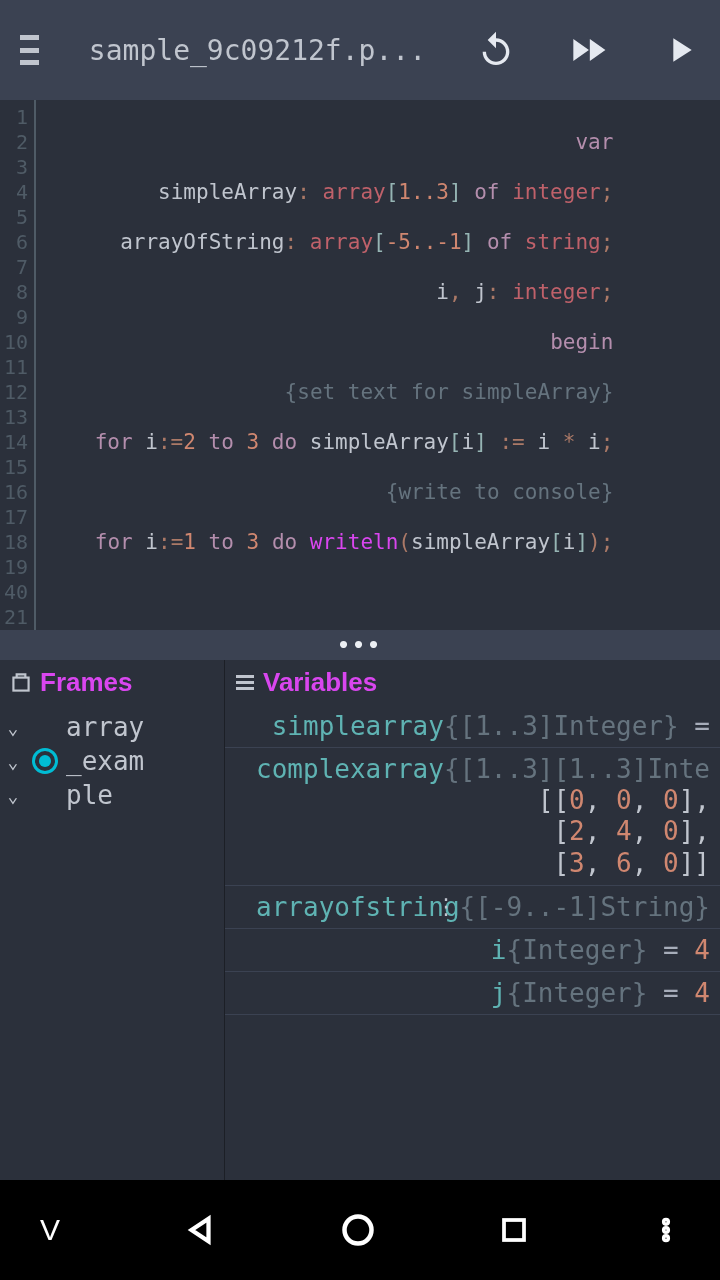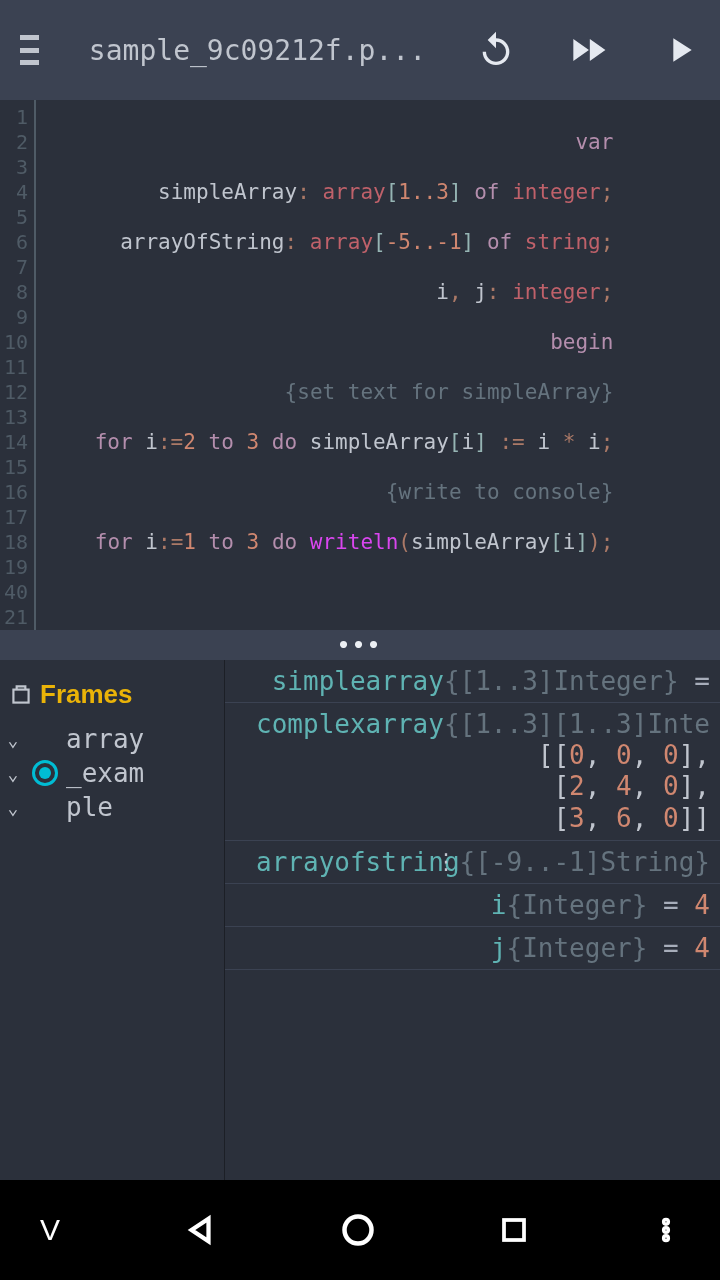--- a/index.html
+++ b/index.html
@@ -79,25 +79,24 @@
   .frames-panel {
     width: 225px;
     border-right: 1px solid #1c1f26;
   }
   .panel-header {
     height: 45px;
     display: flex;
     align-items: center;
     padding: 0 8px;
     gap: 6px;
-    color: #eab308;
+    color: #d946ef;
     font-size: 26px;
     font-weight: bold;
     font-family: sans-serif;
-    margin-top: 12px;
   }
   .frames-list {
     padding: 5px 2px;
     font-size: 26px;
     font-family: monospace;
   }
   .frame-row {
     display: flex;
     align-items: center;
     padding: 2px 0;
@@ -243,20 +242,28 @@
         <span class="frame-label">_exam</span>
       </div>
       <div class="frame-row">
         <span class="chevron">⌄</span>
         <span class="radio-off"></span>
         <span class="frame-label">ple</span>
       </div>
     </div>
   </div>
   <div class="variables-panel">
+    <div class="panel-header">
+      <svg width="24" height="24" viewBox="0 0 24 24" fill="#c0c5ce">
+          <rect x="3" y="4" width="18" height="3"></rect>
+          <rect x="3" y="10" width="18" height="3"></rect>
+          <rect x="3" y="16" width="18" height="3"></rect>
+        </svg>
+      <span>Variables</span>
+    </div>
     <div class="var-list">
       <div class="var-row">
         <span class="vname">simplearray</span><span class="vtype">{[1..3]Integer}</span><span class="veq"> = </span>
       </div>
       <div class="var-row" style="line-height:1.2;">
         <span class="vname">complexarray</span><span class="vtype">{[1..3][1..3]Inte</span><br>
         <span class="vbr">[[</span><span class="vnum">0</span><span class="vbr">, </span><span class="vnum">0</span><span class="vbr">, </span><span class="vnum">0</span><span class="vbr">],</span><br>
         <span class="vbr">[</span><span class="vnum">2</span><span class="vbr">, </span><span class="vnum">4</span><span class="vbr">, </span><span class="vnum">0</span><span class="vbr">],</span><br>
         <span class="vbr">[</span><span class="vnum">3</span><span class="vbr">, </span><span class="vnum">6</span><span class="vbr">, </span><span class="vnum">0</span><span class="vbr">]]</span>
       </div>

